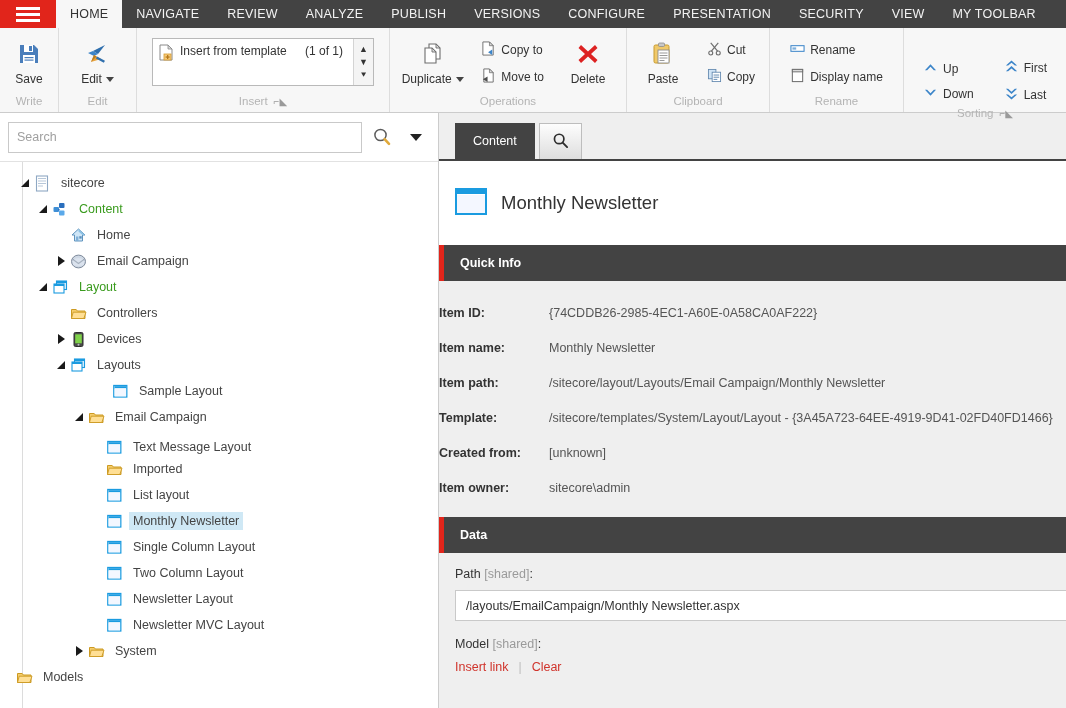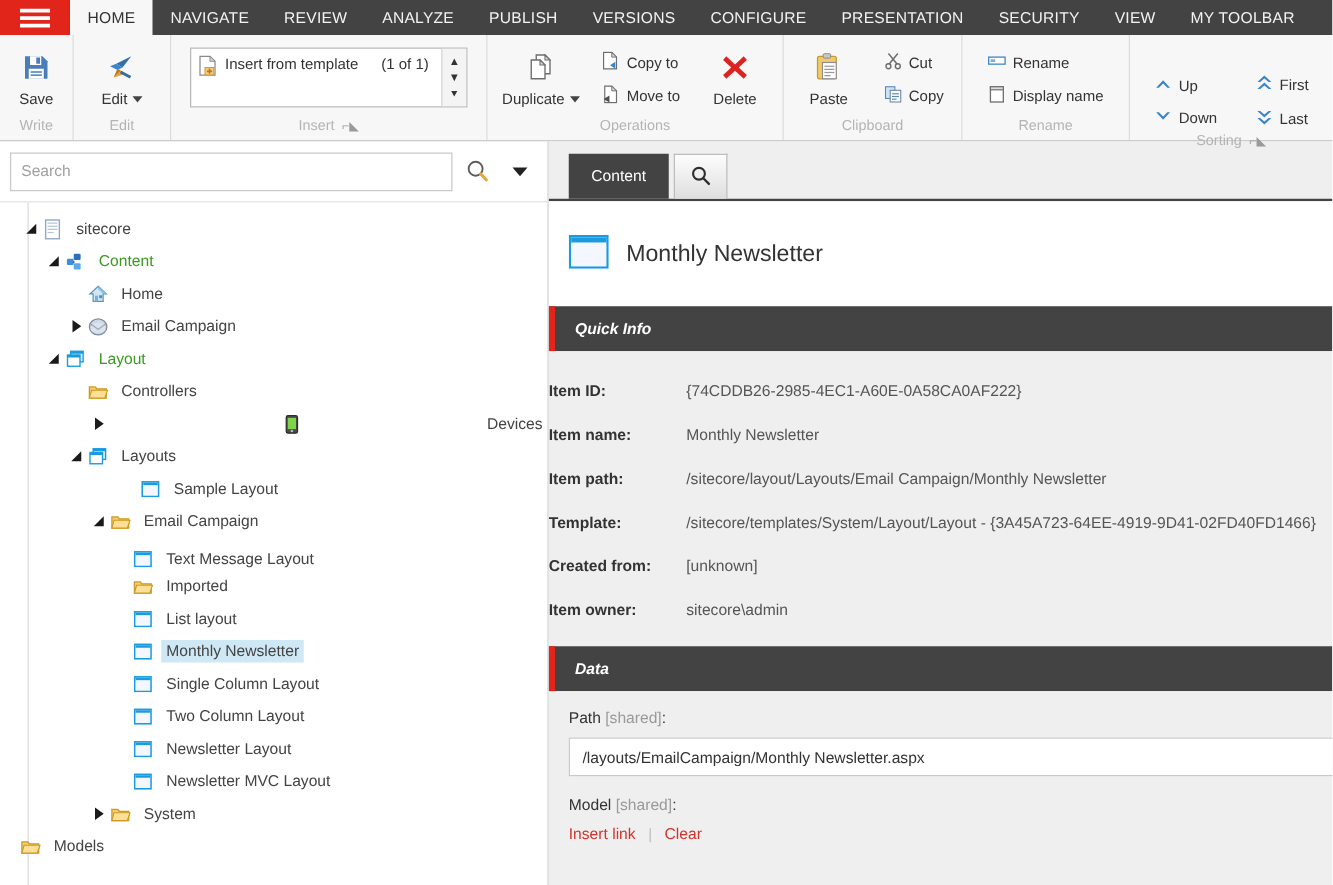--- a/index.html
+++ b/index.html
@@ -311,21 +311,20 @@
     height: 36px;
     background: #434343;
     display: flex;
     align-items: center;
     padding-left: 16px;
     border-left: 5px solid #e1251b;
     color: #ffffff;
     font-size: 12.5px;
     font-weight: bold;
     flex-shrink: 0;
-    font-style: italic;
   }
 
   .qi-body {
     background: #efefef;
     padding: 14px 0 12px 0;
     flex-shrink: 0;
   }
   .qi-row {
     display: flex;
     height: 35px;
@@ -748,21 +747,21 @@
           <div class="tnode" style="padding-left: 54px;">
             <span class="twist"></span>
             <span class="ticon">
               <svg width="17" height="17" viewBox="0 0 17 17">
                 <path d="M1.5 4.5 L6.2 4.5 L7.4 6 L15 6 L15 13.5 L1.5 13.5 Z" fill="#f5cd6c" stroke="#cc9a22" stroke-width="1"></path>
                 <path d="M3.2 7.2 L16 7.2 L13.8 13.5 L1.5 13.5 Z" fill="#ffdf95" stroke="#cc9a22" stroke-width=".9"></path>
               </svg>
             </span>
             <span class="tlabel">Controllers</span>
           </div>
-          <div class="tnode" style="padding-left: 72px; justify-content: space-between;">
+          <div class="tnode" style="padding-left: 54px;">
             <span class="twist">
               <span class="tri-right"></span>
             </span>
             <span class="ticon">
               <svg width="17" height="17" viewBox="0 0 17 17">
                 <rect x="4" y="1.5" width="9" height="14" rx="1.4" fill="#4a4a4a" stroke="#2d2d2d" stroke-width="1"></rect>
                 <rect x="5.2" y="3.3" width="6.6" height="9" fill="#7fd24a"></rect>
                 <circle cx="8.5" cy="13.8" r="1" fill="#bdbdbd"></circle>
               </svg>
             </span>

